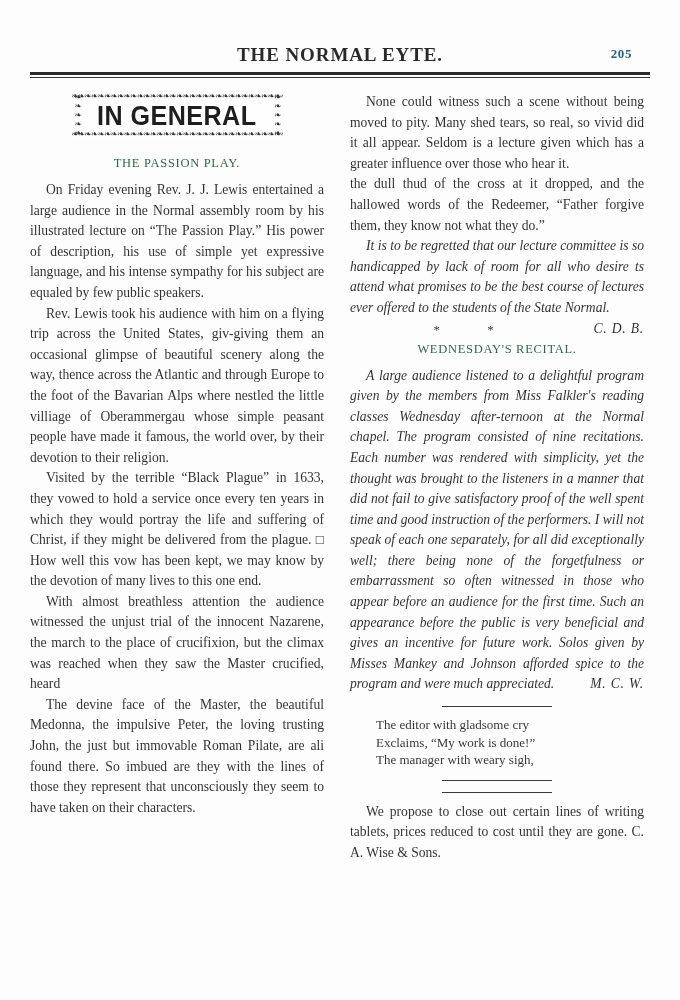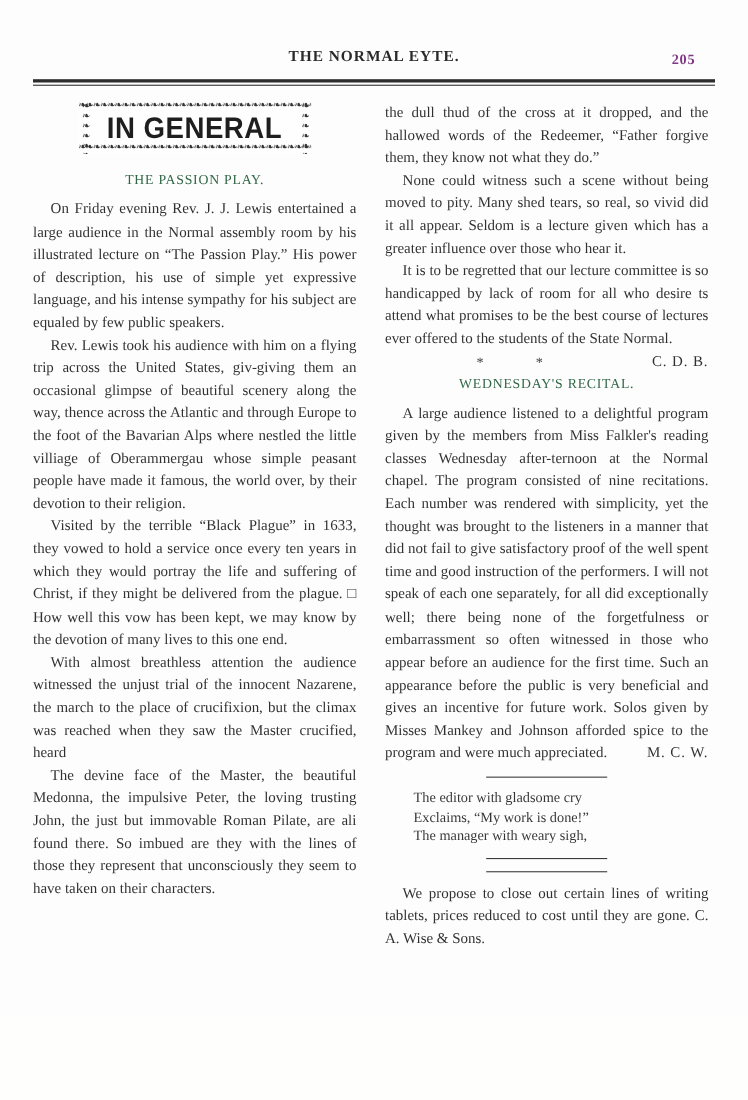--- a/index.html
+++ b/index.html
@@ -28,32 +28,32 @@
   .running-head {
     position: relative;
     height: 22px;
   }
   .journal-title {
     position: absolute;
     left: 0;
     right: 0;
     text-align: center;
     font-weight: bold;
-    font-size: 14px;
+    font-size: 19px;
     letter-spacing: 0.9px;
     color: #0d0d0d;
   }
   .folio {
     position: absolute;
     right: 18px;
     top: 2px;
     font-weight: bold;
     font-size: 13px;
     letter-spacing: 0.6px;
-    color: #701a75;
+    color: #0c4a6e;
   }
 
   .head-rule {
     margin-top: 6px;
     border: 0;
     height: 3px;
     background: #111111;
     padding: 0;
   }
   .head-rule-thin {
@@ -136,20 +136,21 @@
     hyphens: none;
   }
   p.body-par + p.body-par {
     margin-top: 0;
   }
   .sig-line {
     text-align: justify;
     font-size: 13.6px;
     line-height: 20.6px;
     text-indent: 0;
+    font-style: italic;
   }
   .sig-line .sig-name {
     float: right;
     letter-spacing: 0.8px;
   }
 
   
   .stars {
     text-align: center;
     font-size: 13px;
@@ -215,22 +216,22 @@
 
       <p class="body-par">On Friday evening Rev. J. J. Lewis entertained a large audience in the Normal assembly room by his illustrated lecture on “The Passion Play.” His power of description, his use of simple yet expressive language, and his intense sympathy for his subject are equaled by few public speakers.</p>
       <p class="body-par">Rev. Lewis took his audience with him on a flying trip across the United States, giv-giving them an occasional glimpse of beautiful scenery along the way, thence across the Atlantic and through Europe to the foot of the Bavarian Alps where nestled the little villiage of Oberammergau whose simple peasant people have made it famous, the world over, by their devotion to their religion.</p>
       <p class="body-par">Visited by the terrible “Black Plague” in 1633, they vowed to hold a service once every ten years in which they would portray the life and suffering of Christ, if they might be delivered from the plague. □ How well this vow has been kept, we may know by the devotion of many lives to this one end.</p>
       <p class="body-par">With almost breathless attention the audience witnessed the unjust trial of the innocent Nazarene, the march to the place of crucifixion, but the climax was reached when they saw the Master crucified, heard</p>
       <p class="body-par">The devine face of the Master, the beautiful Medonna, the impulsive Peter, the loving trusting John, the just but immovable Roman Pilate, are ali found there. So imbued are they with the lines of those they represent that unconsciously they seem to have taken on their characters.</p>
     </div>
 
     <div class="col">
 
+      <p class="body-par">None could witness such a scene without being moved to pity. Many shed tears, so real, so vivid did it all appear. Seldom is a lecture given which has a greater influence over those who hear it.</p>
       <p class="body-par" style="text-indent:0">the dull thud of the cross at it dropped, and the hallowed words of the Redeemer, “Father forgive them, they know not what they do.”</p>
-      <p class="body-par">None could witness such a scene without being moved to pity. Many shed tears, so real, so vivid did it all appear. Seldom is a lecture given which has a greater influence over those who hear it.</p>
 
       <p class="body-par sig-line">
         <span style="text-indent:16px">It is to be regretted that our lecture committee is so handicapped by lack of room for all who desire ts attend what promises to be the best course of lectures ever offered to the students of the State Normal.</span>
         <span class="sig-name">C. D. B.</span>
       </p>
 
       <div class="stars">*  *</div>
 
       <div class="art-head">WEDNESDAY'S RECITAL.</div>
 

